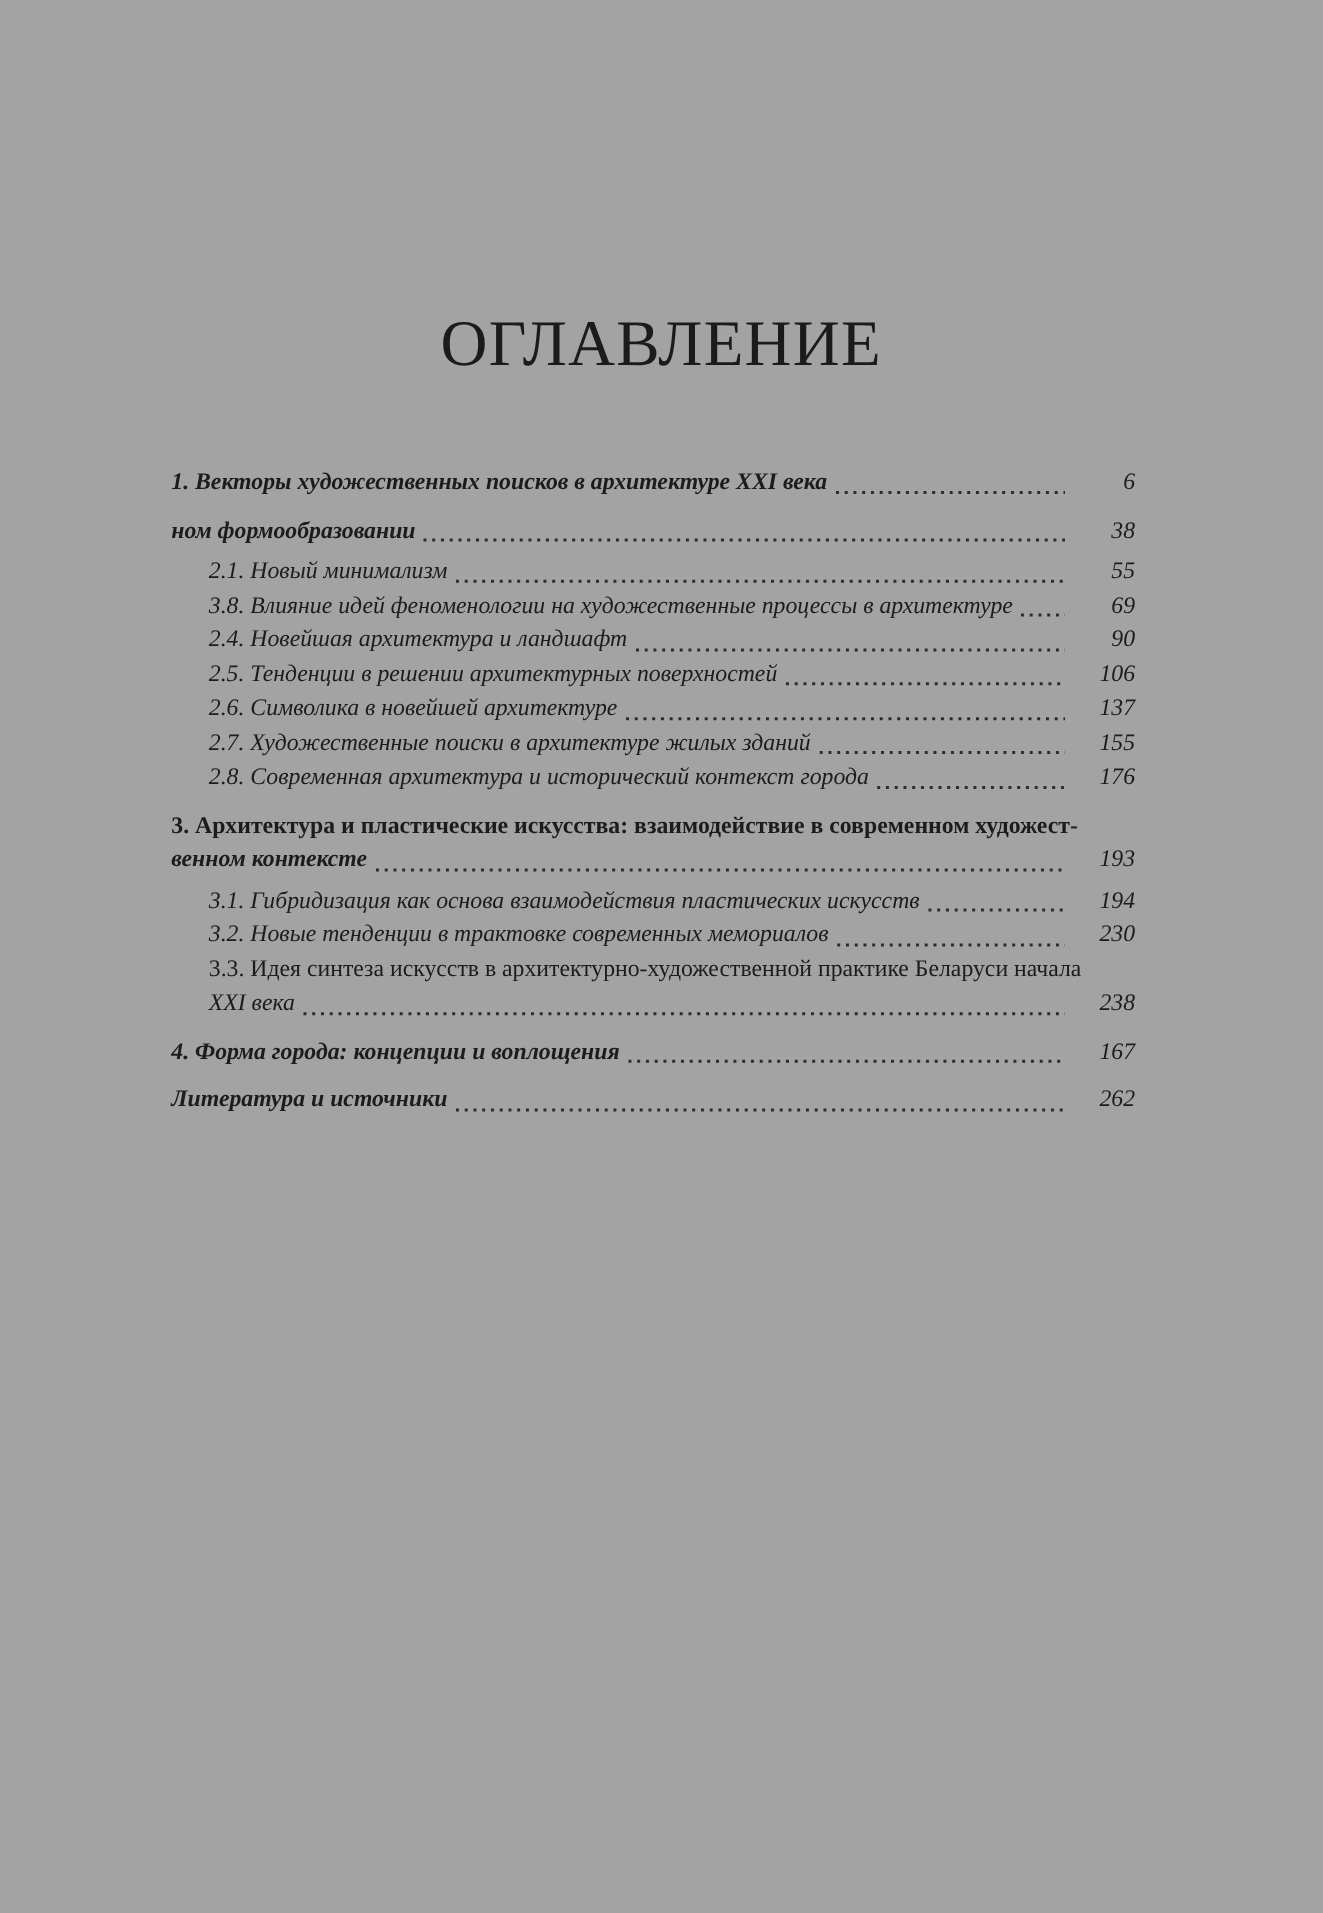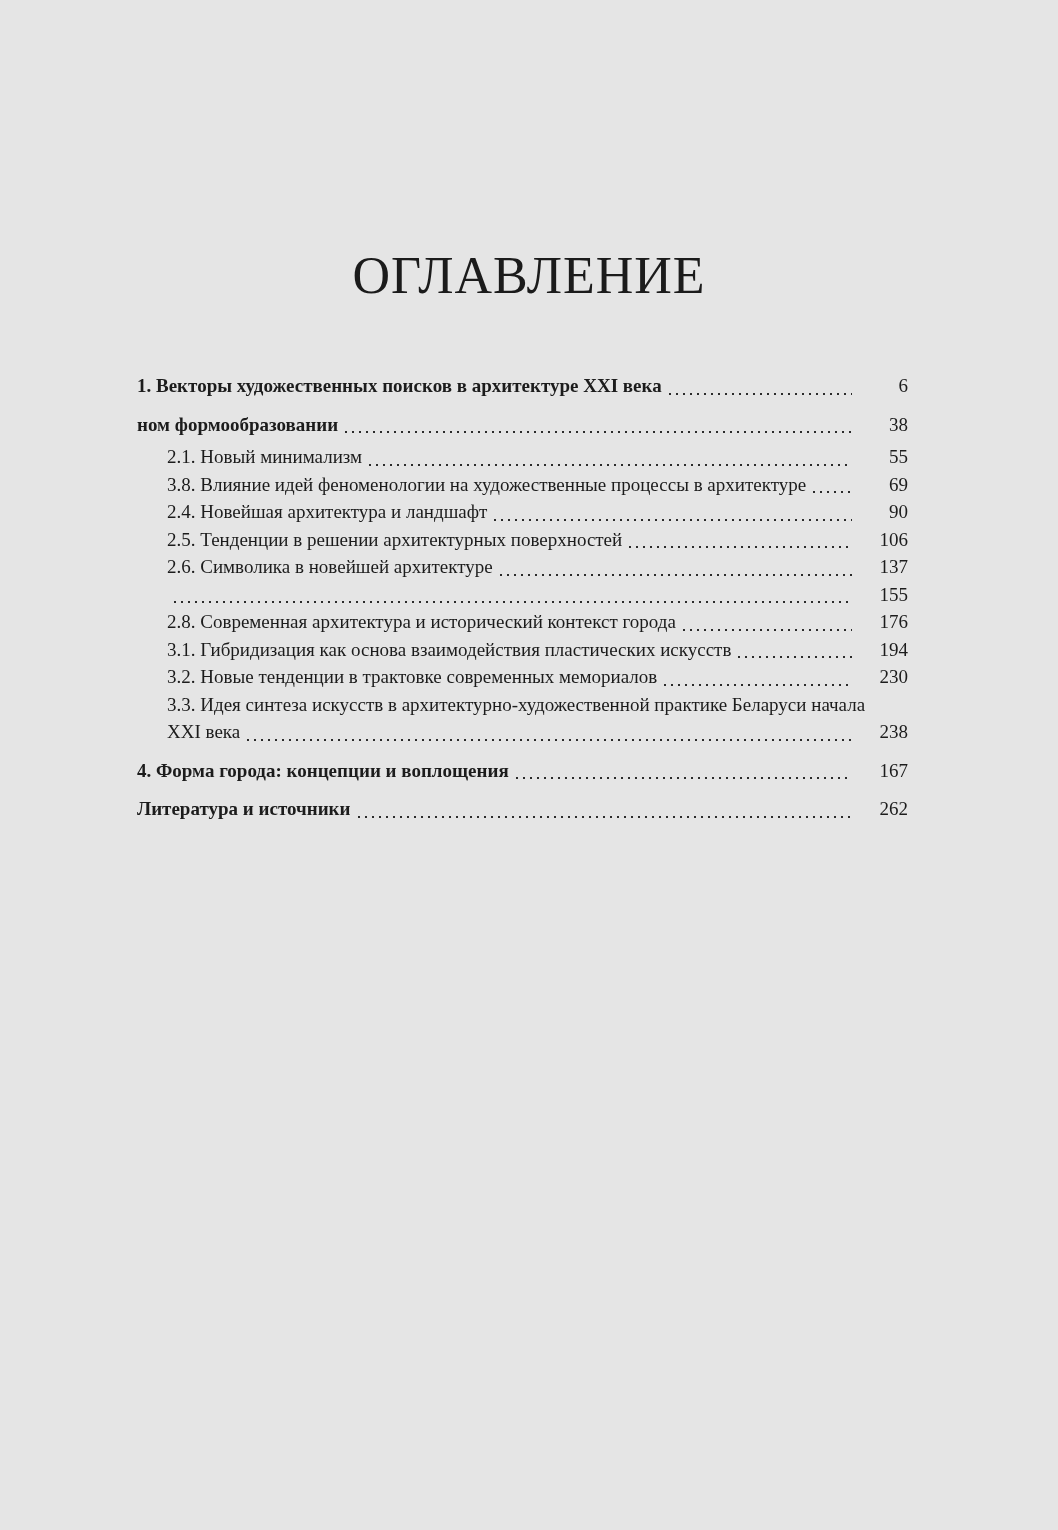--- a/index.html
+++ b/index.html
@@ -4,21 +4,21 @@
 <style>
   html, body {
     margin: 0;
     padding: 0;
     background: #ffffff;
   }
   .sheet {
     position: relative;
     width: 1058px;
     height: 1530px;
-    background: #e5e5e5;
+    background: #a3a3a3;
     overflow: hidden;
     font-family: "Liberation Serif", "DejaVu Serif", serif;
     color: #1c1c1c;
   }
   .title {
     margin: 250px 0 0 0;
     text-align: center;
     font-size: 52px;
     font-weight: 400;
     letter-spacing: 1px;
@@ -31,20 +31,21 @@
     line-height: 27.5px;
   }
   .entry { font-weight: 400; }
   .entry.l1 { font-weight: 700; margin-top: 11px; }
   .entry.l2 { padding-left: 30px; }
   .entry.l1 + .entry.l2 { margin-top: 5px; }
   .line { white-space: nowrap; }
   .row {
     display: flex;
     align-items: baseline;
+    font-style: italic;
   }
   .txt { white-space: nowrap; }
   .leader {
     flex: 1 1 auto;
     align-self: flex-end;
     height: 4px;
     margin: 0 0 4px 6px;
     background-image: radial-gradient(circle at 2px 2px, #2b2b2b 1.15px, rgba(0,0,0,0) 1.55px);
     background-size: 7px 4px;
     background-repeat: repeat-x;
@@ -107,29 +108,38 @@
       </div>
       <div class="entry l2">
         <div class="row">
           <span class="txt">2.6. Символика в новейшей архитектуре</span>
           <span class="leader"></span>
           <span class="pg">137</span>
         </div>
       </div>
       <div class="entry l2">
         <div class="row">
+          <span class="txt">2.7. Художественные поиски в архитектуре жилых зданий</span>
           <span class="leader"></span>
           <span class="pg">155</span>
         </div>
       </div>
       <div class="entry l2">
         <div class="row">
           <span class="txt">2.8. Современная архитектура и исторический контекст города</span>
           <span class="leader"></span>
           <span class="pg">176</span>
+        </div>
+      </div>
+      <div class="entry l1">
+        <div class="line">3. Архитектура и пластические искусства: взаимодействие в современном художест-</div>
+        <div class="row">
+          <span class="txt">венном контексте</span>
+          <span class="leader"></span>
+          <span class="pg">193</span>
         </div>
       </div>
       <div class="entry l2">
         <div class="row">
           <span class="txt">3.1. Гибридизация как основа взаимодействия пластических искусств</span>
           <span class="leader"></span>
           <span class="pg">194</span>
         </div>
       </div>
       <div class="entry l2">

